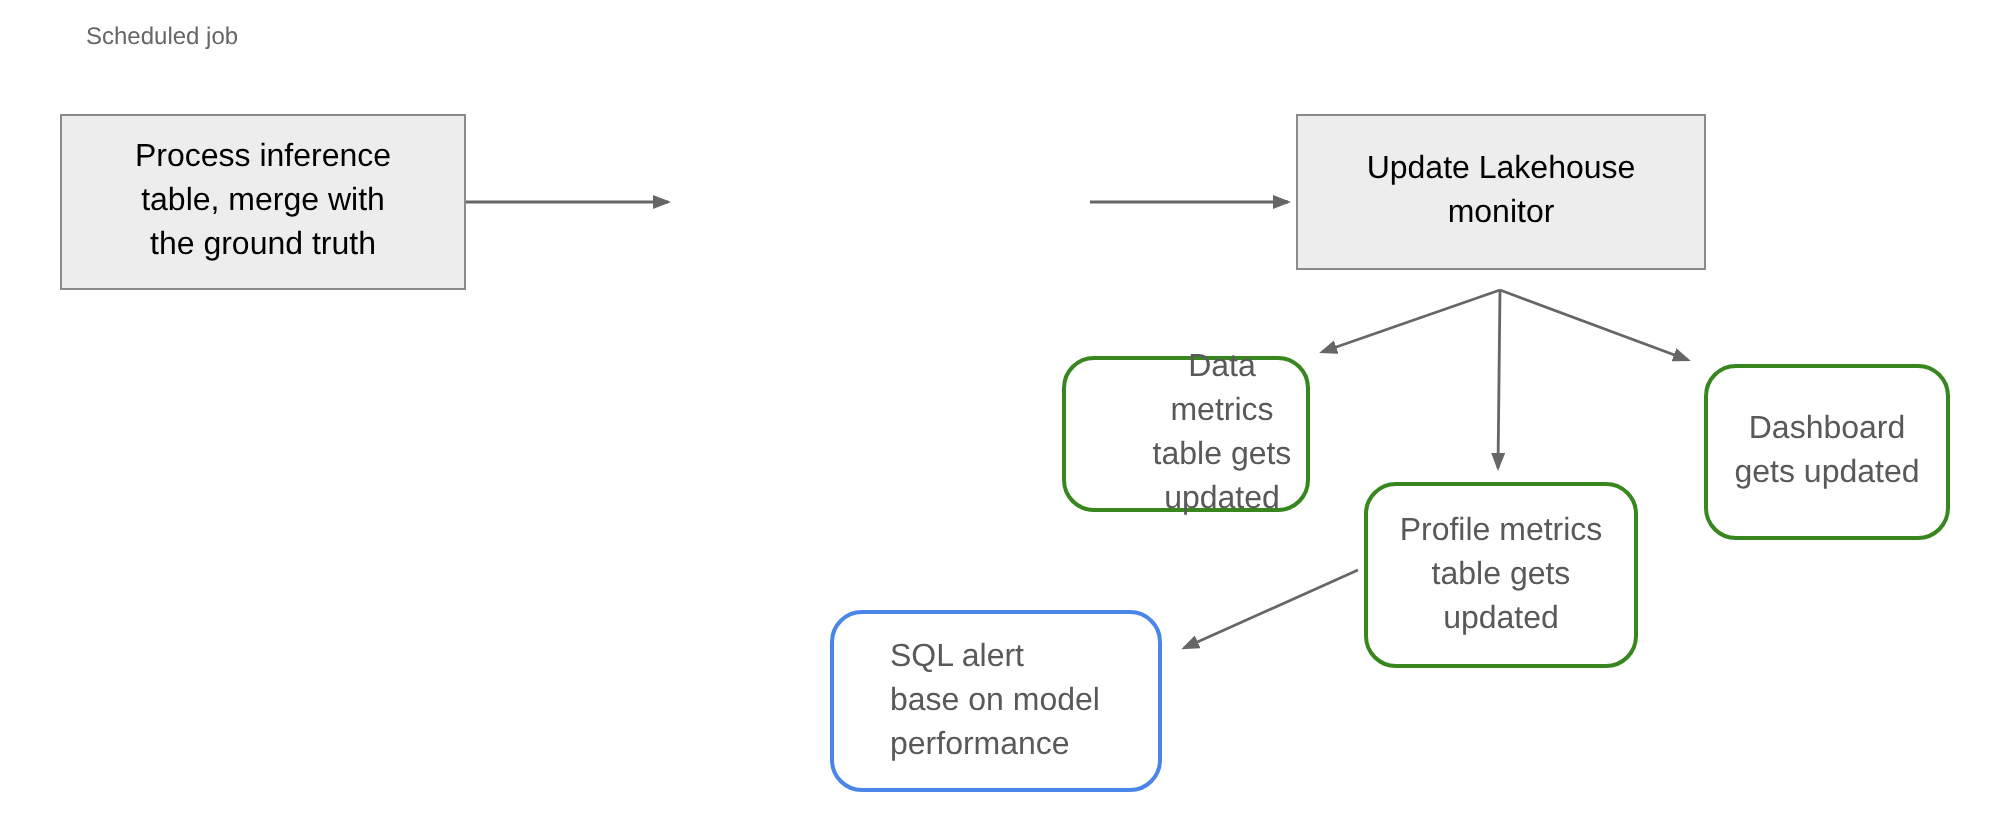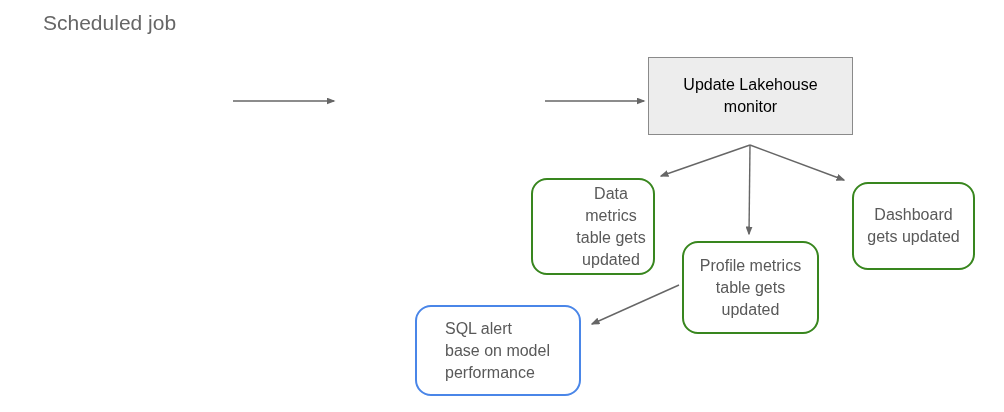--- a/index.html
+++ b/index.html
@@ -18,21 +18,21 @@
   }
   .arrow-line {
     stroke: var(--connector, #666666);
     stroke-width: 1.4;
     fill: none;
   }
   .annotation {
     position: absolute;
     left: 43px;
     top: 11px;
-    font-size: 21px;
+    font-size: 12px;
     color: var(--muted_text2, #666666);
     white-space: pre-line;
     text-align: right;
   }
   .node {
     position: absolute;
     display: flex;
     align-items: center;
     justify-content: center;
     text-align: center;
@@ -57,21 +57,21 @@
     border: 2.5px solid var(--alert_border, #4a86e8);
     border-radius: 16px;
     color: var(--muted_text, #595959);
     justify-content: flex-start;
     text-align: left;
     padding-left: 18px;
   }
   .n-process   { left: 30px;  top: 57px;  width: 203px; height: 88px; }
   .n-monitor   { left: 338px; top: 57px;  width: 207px; height: 88px; }
   .n-lakehouse { left: 648px; top: 57px;  width: 205px; height: 78px; }
-  .n-datamet   { left: 531px; top: 178px; width: 124px; height: 97px; padding-left: 36px; }
+  .n-datamet   { left: 531px; top: 178px; width: 124px; height: 78px; padding-left: 36px; }
   .n-profmet   { left: 682px; top: 241px; width: 137px; height: 93px; }
   .n-dash      { left: 852px; top: 182px; width: 123px; height: 88px; }
   .n-sqlalert  { left: 415px; top: 305px; width: 166px; height: 91px; padding-left: 28px; }
 </style>
 </head>
 <body>
 
 <div class="canvas">
 
   <svg class="edges-layer" viewBox="0 0 1004 412" xmlns="http://www.w3.org/2000/svg">
@@ -83,20 +83,23 @@
     <line class="arrow-line" x1="233" y1="101" x2="334" y2="101" marker-end="url(#arrowhead)"></line>
     <line class="arrow-line" x1="545" y1="101" x2="644" y2="101" marker-end="url(#arrowhead)"></line>
     <line class="arrow-line" x1="750" y1="145" x2="661" y2="176" marker-end="url(#arrowhead)"></line>
     <line class="arrow-line" x1="750" y1="145" x2="749" y2="234" marker-end="url(#arrowhead)"></line>
     <line class="arrow-line" x1="750" y1="145" x2="844" y2="180" marker-end="url(#arrowhead)"></line>
     <line class="arrow-line" x1="679" y1="285" x2="592" y2="324" marker-end="url(#arrowhead)"></line>
   </svg>
 
   <div class="annotation">Scheduled job</div>
 
+  <div class="node step n-process">Process inference
+table, merge with
+the ground truth</div>
 
 
   <div class="node step n-lakehouse">Update Lakehouse
 monitor</div>
 
   <div class="node outcome n-datamet">Data metrics
 table gets
 updated</div>
 
   <div class="node outcome n-profmet">Profile metrics

